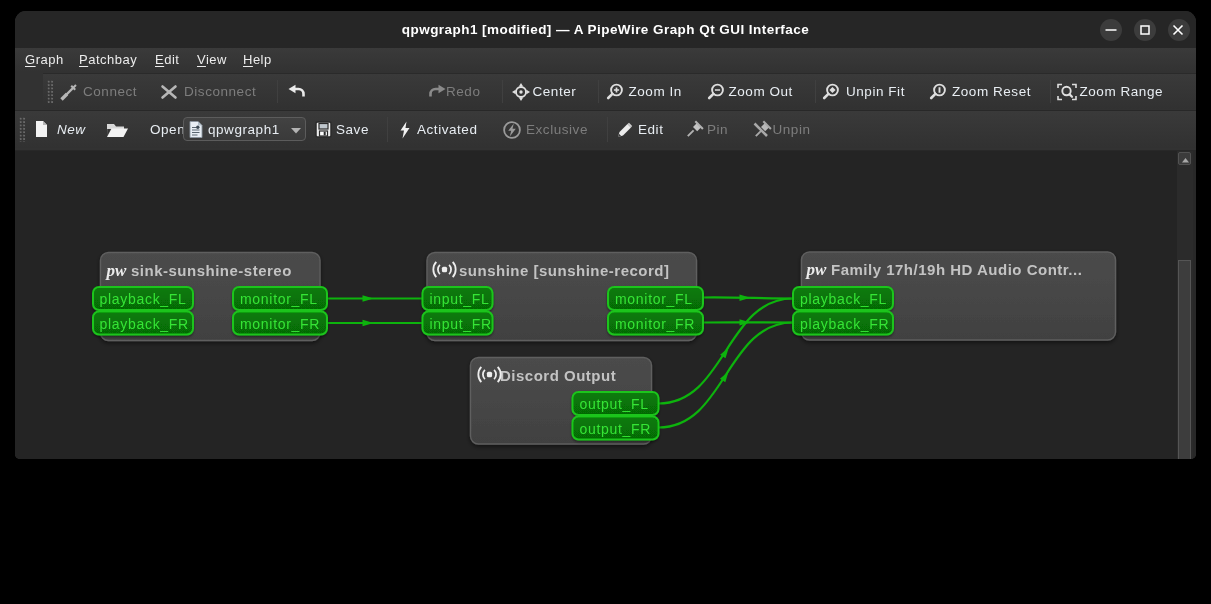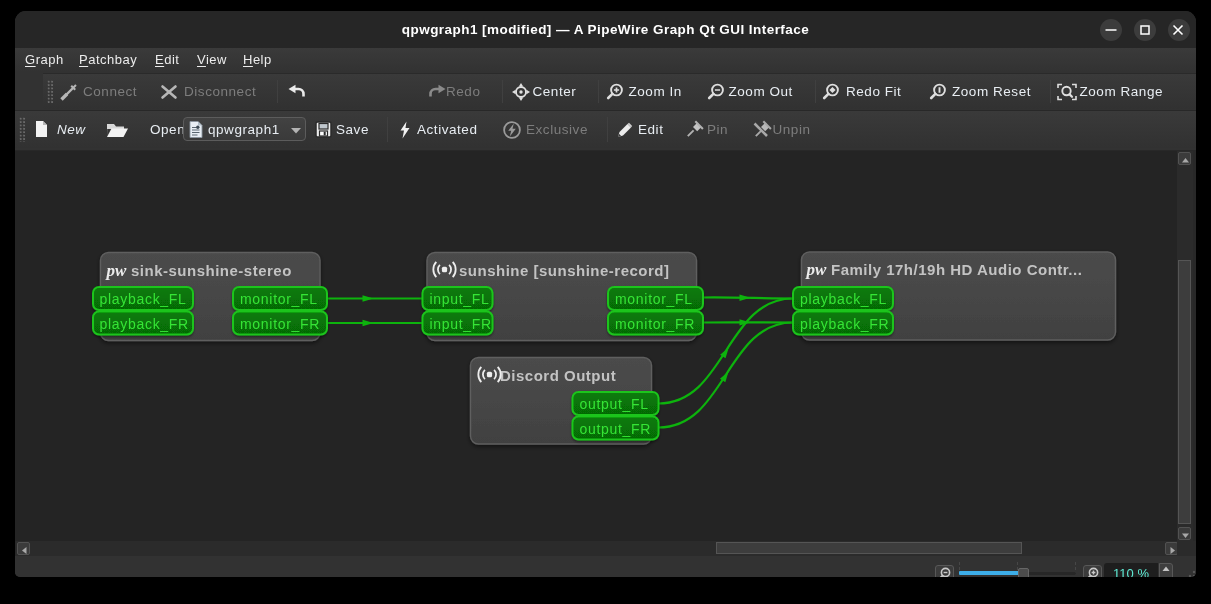--- a/index.html
+++ b/index.html
@@ -1,19 +1,19 @@
 <!DOCTYPE html>
 <html><head>
 <meta charset="utf-8">
 <style>
   html,body{margin:0;padding:0;background:#000;width:1211px;height:604px;overflow:hidden;}
   *{box-sizing:border-box;}
   body{font-family:"Liberation Sans", sans-serif;}
   .abs{position:absolute;}
-  #win{position:absolute;left:15px;top:11px;width:1181px;height:566px;background:#323232;border-radius:11px 11px 5px 5px;overflow:hidden;padding-left:24px;}
+  #win{position:absolute;left:15px;top:11px;width:1181px;height:448px;background:#323232;border-radius:11px 11px 5px 5px;overflow:hidden;padding-left:24px;}
   #titlebar{position:absolute;left:0;top:0;width:1181px;height:37px;background:#262626;}
   #title{position:absolute;left:0;top:0;width:1181px;height:37px;line-height:37px;text-align:center;color:#ffffff;font-size:13.5px;font-weight:bold;letter-spacing:0.45px;}
   .winbtn{position:absolute;top:8px;width:22px;height:22px;border-radius:50%;background:#3c3c3c;}
   #menubar{position:absolute;left:0;top:37px;width:1181px;height:24px;background:linear-gradient(#3a3a3a,#323232);}
   .menuitem{position:absolute;top:0;height:24px;line-height:24px;color:#ececec;font-size:13px;letter-spacing:0.5px;}
   .menuitem u{text-decoration:underline;text-underline-offset:2px;}
   #toolbar1{position:absolute;left:0;top:62px;width:1181px;height:36px;background:linear-gradient(#3a3a3a,#313131);border-top:1px solid #2a2a2a;margin-left:28px;}
   #toolbar2{position:absolute;left:0;top:99px;width:1181px;height:38px;background:linear-gradient(#3a3a3a,#313131);border-top:1px solid #282828;}
   .tbtext{position:absolute;height:100%;display:flex;align-items:center;color:#e8edf2;font-size:13.5px;letter-spacing:0.55px;}
   .dis{color:#7d7d7d;}
@@ -119,21 +119,21 @@
     <div class="tbtext dis" style="left:40px;">Connect</div>
     <div class="tbtext dis" style="left:141px;">Disconnect</div>
     <div class="tbsep" style="left:234px;"></div>
     <div class="tbtext dis" style="left:403px;">Redo</div>
     <div class="tbsep" style="left:459px;"></div>
     <div class="tbtext" style="left:489.5px;">Center</div>
       <div class="tbsep" style="left:555px;"></div>
     <div class="tbtext" style="left:585.5px;">Zoom In</div>
     <div class="tbtext" style="left:685.5px;">Zoom Out</div>
     <div class="tbsep" style="left:771.5px;"></div>
-    <div class="tbtext" style="left:803px;">Redo Fit</div>
+    <div class="tbtext" style="left:803px;">Unpin Fit</div>
     <div class="tbtext" style="left:909px;">Zoom Reset</div>
     <div class="tbsep" style="left:1007px;"></div>
     <div class="tbtext" style="left:1036.5px;">Zoom Range</div>
   </div>
   <div id="toolbar2">
     <div class="grip"></div>
     <svg class="abs" style="left:20px;top:9px;" width="13" height="18" viewBox="0 0 13 18">
         <path d="M1,1 H8 L12,5 V17 H1 Z" fill="#f2f2f2"></path>
         <path d="M8,1 L12,5 H8 Z" fill="#b5b5b5"></path>
       </svg>

